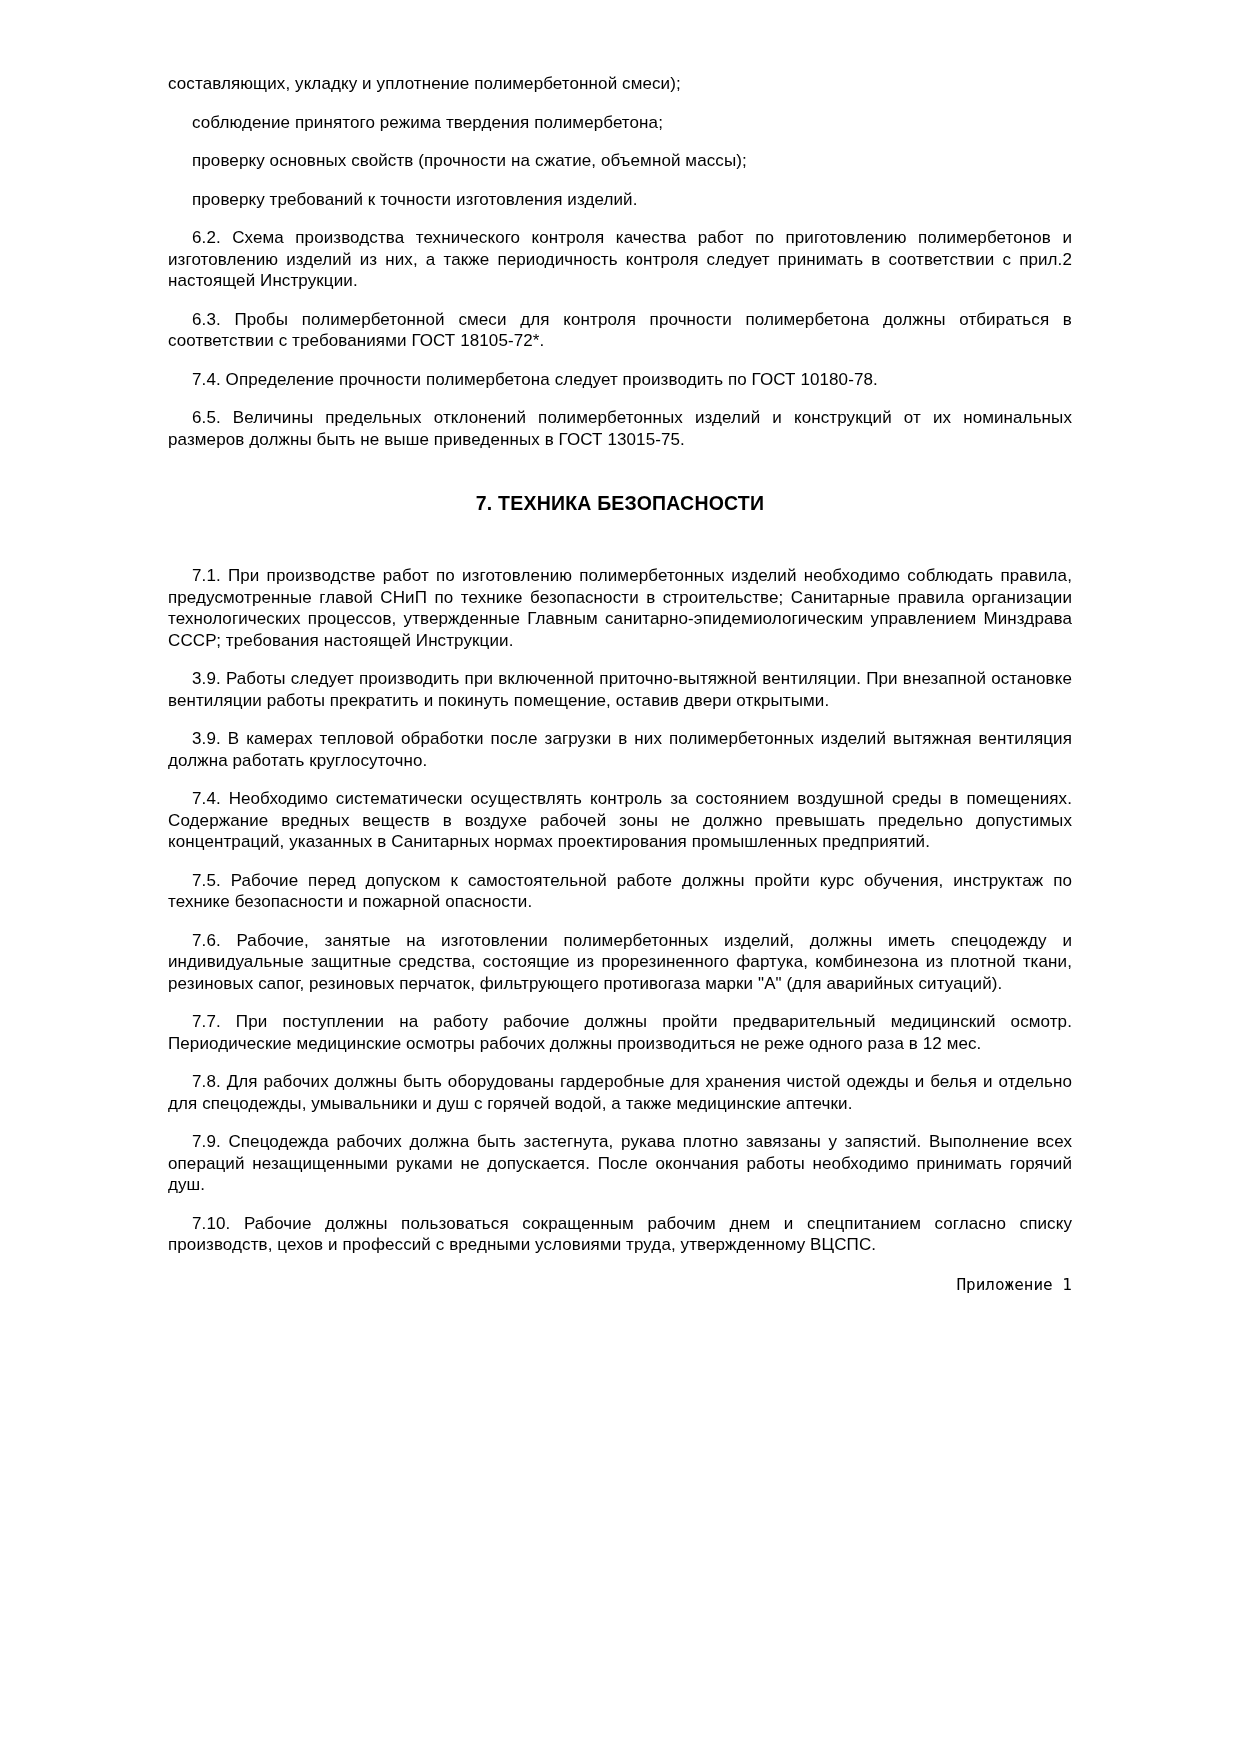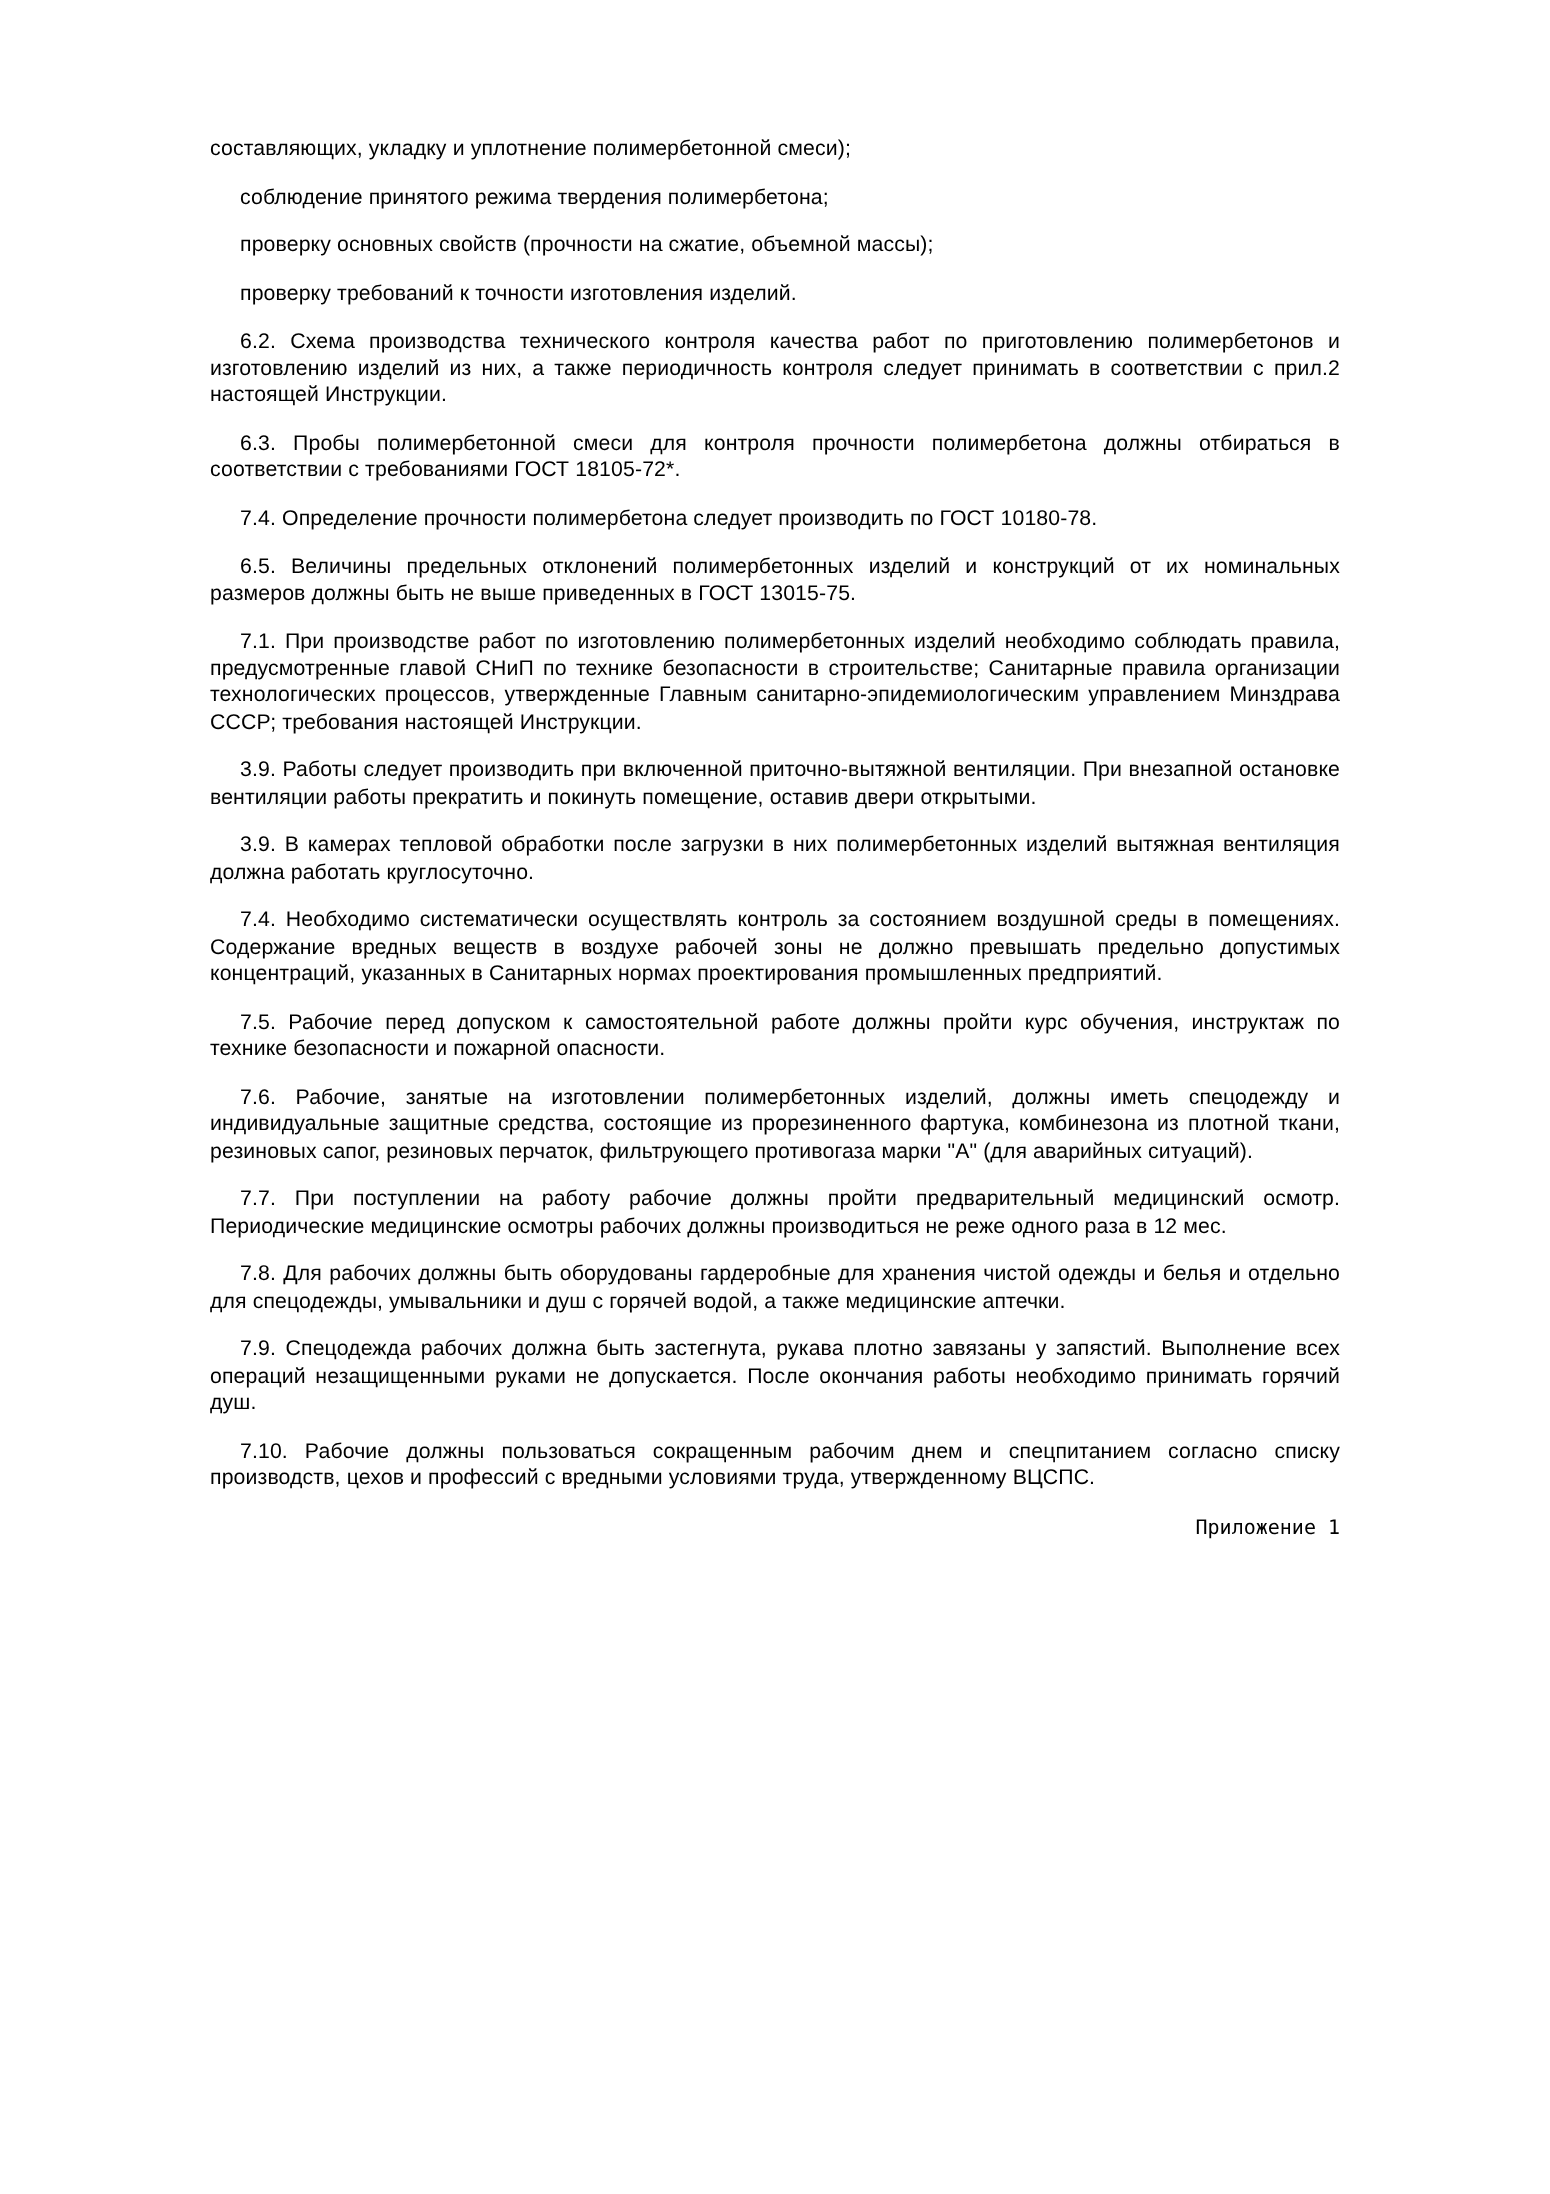--- a/index.html
+++ b/index.html
@@ -9,21 +9,21 @@
   }
   body {
     width: 1240px;
     height: 1755px;
     color: #000000;
     font-family: "Liberation Sans", sans-serif;
     position: relative;
     box-sizing: border-box;
   }
   .page {
-    padding: 108px 168px 0 168px;
+    padding: 73px 168px 0 168px;
     box-sizing: border-box;
   }
   p.para {
     font-size: 17px;
     line-height: 21.5px;
     text-align: justify;
     text-indent: 24px;
     margin: 0 0 17px 0;
     letter-spacing: 0.1px;
   }
@@ -51,20 +51,21 @@
 
   <p class="para no-indent">составляющих, укладку и уплотнение полимербетонной смеси);</p>
   <p class="para">соблюдение принятого режима твердения полимербетона;</p>
   <p class="para">проверку основных свойств (прочности на сжатие, объемной массы);</p>
   <p class="para">проверку требований к точности изготовления изделий.</p>
   <p class="para">6.2. Схема производства технического контроля качества работ по приготовлению полимербетонов и изготовлению изделий из них, а также периодичность контроля следует принимать в соответствии с прил.2 настоящей Инструкции.</p>
   <p class="para">6.3. Пробы полимербетонной смеси для контроля прочности полимербетона должны отбираться в соответствии с требованиями ГОСТ 18105-72*.</p>
   <p class="para">7.4. Определение прочности полимербетона следует производить по ГОСТ 10180-78.</p>
   <p class="para">6.5. Величины предельных отклонений полимербетонных изделий и конструкций от их номинальных размеров должны быть не выше приведенных в ГОСТ 13015-75.</p>
 
+  <h2 class="section-heading">7. ТЕХНИКА БЕЗОПАСНОСТИ</h2>
 
   <p class="para">7.1. При производстве работ по изготовлению полимербетонных изделий необходимо соблюдать правила, предусмотренные главой СНиП по технике безопасности в строительстве; Санитарные правила организации технологических процессов, утвержденные Главным санитарно-эпидемиологическим управлением Минздрава СССР; требования настоящей Инструкции.</p>
   <p class="para">3.9. Работы следует производить при включенной приточно-вытяжной вентиляции. При внезапной остановке вентиляции работы прекратить и покинуть помещение, оставив двери открытыми.</p>
   <p class="para">3.9. В камерах тепловой обработки после загрузки в них полимербетонных изделий вытяжная вентиляция должна работать круглосуточно.</p>
   <p class="para">7.4. Необходимо систематически осуществлять контроль за состоянием воздушной среды в помещениях. Содержание вредных веществ в воздухе рабочей зоны не должно превышать предельно допустимых концентраций, указанных в Санитарных нормах проектирования промышленных предприятий.</p>
   <p class="para">7.5. Рабочие перед допуском к самостоятельной работе должны пройти курс обучения, инструктаж по технике безопасности и пожарной опасности.</p>
   <p class="para">7.6. Рабочие, занятые на изготовлении полимербетонных изделий, должны иметь спецодежду и индивидуальные защитные средства, состоящие из прорезиненного фартука, комбинезона из плотной ткани, резиновых сапог, резиновых перчаток, фильтрующего противогаза марки "А" (для аварийных ситуаций).</p>
   <p class="para">7.7. При поступлении на работу рабочие должны пройти предварительный медицинский осмотр. Периодические медицинские осмотры рабочих должны производиться не реже одного раза в 12 мес.</p>
   <p class="para">7.8. Для рабочих должны быть оборудованы гардеробные для хранения чистой одежды и белья и отдельно для спецодежды, умывальники и душ с горячей водой, а также медицинские аптечки.</p>
   <p class="para">7.9. Спецодежда рабочих должна быть застегнута, рукава плотно завязаны у запястий. Выполнение всех операций незащищенными руками не допускается. После окончания работы необходимо принимать горячий душ.</p>

